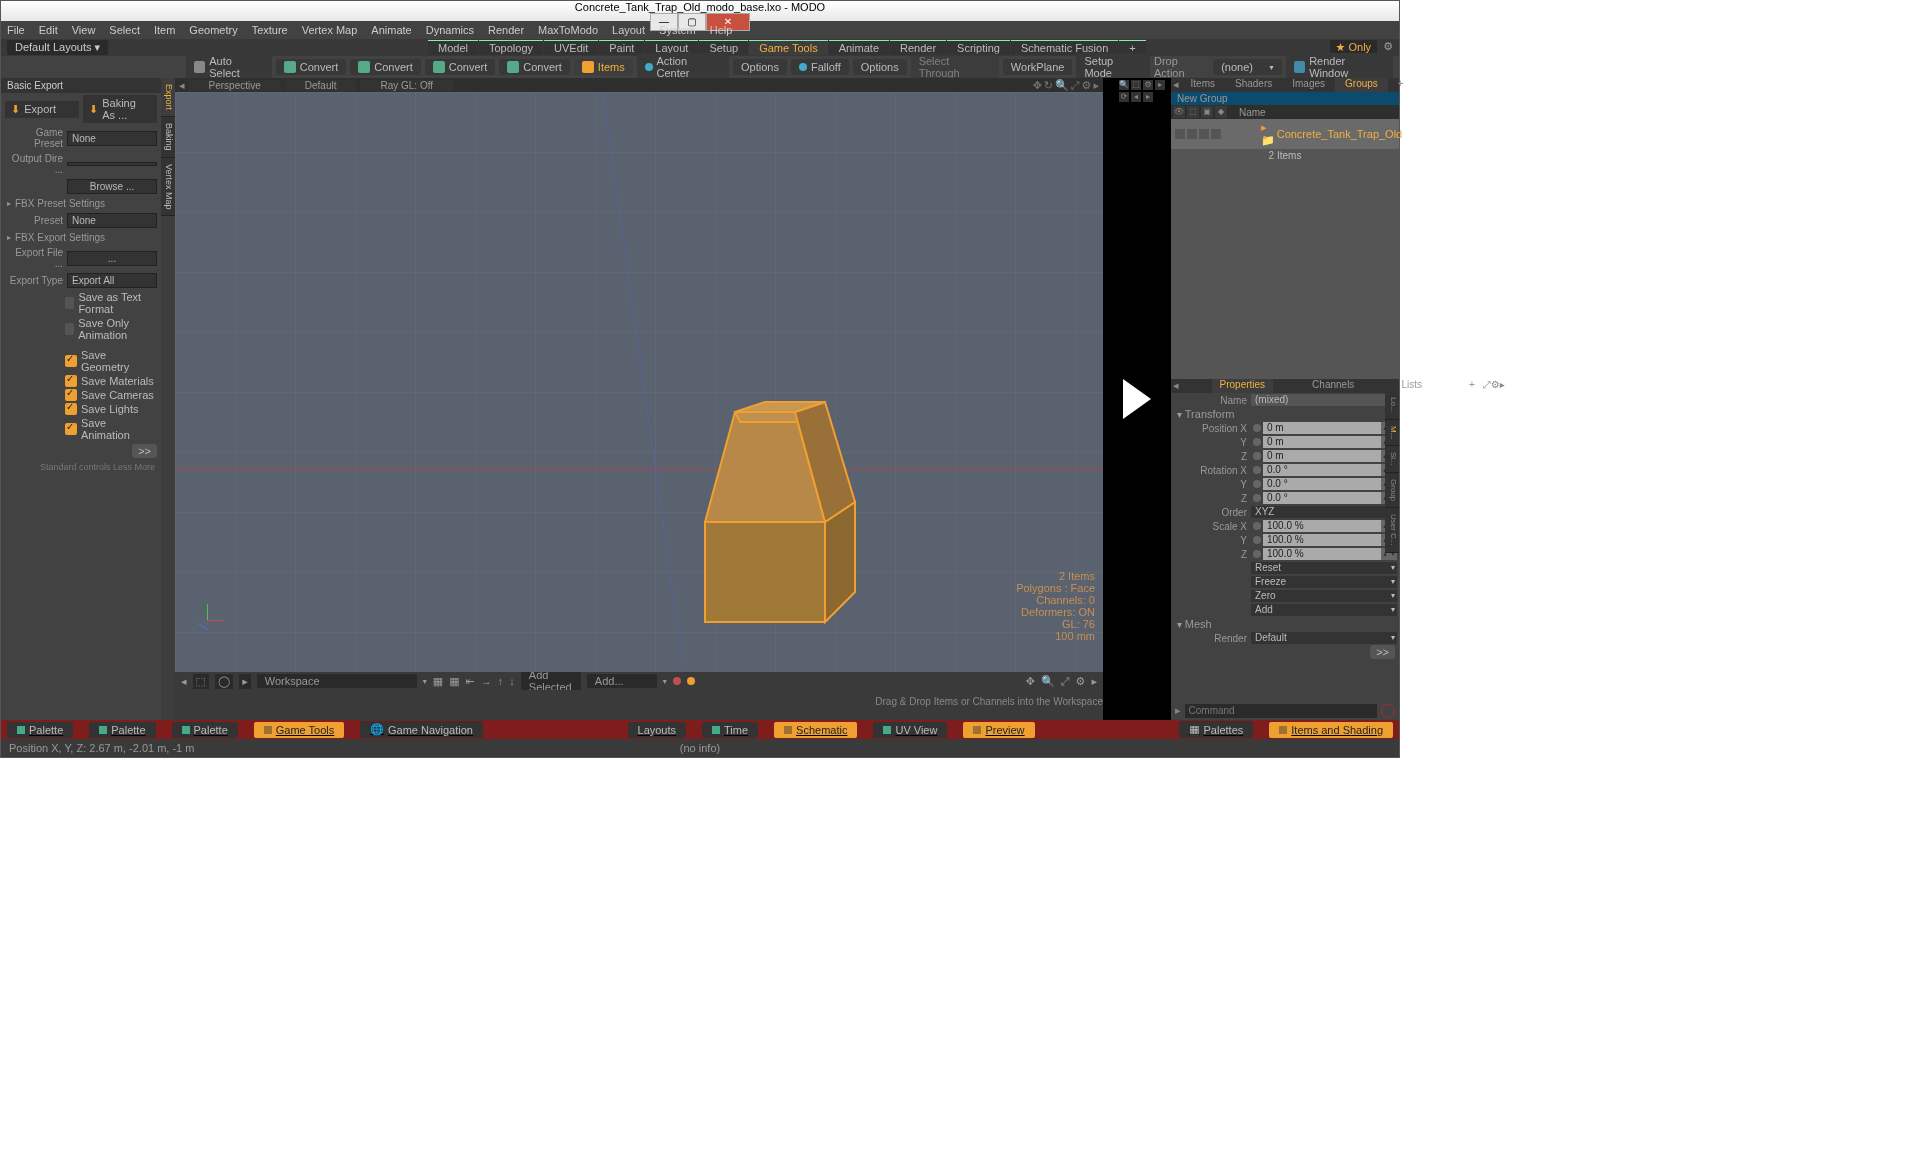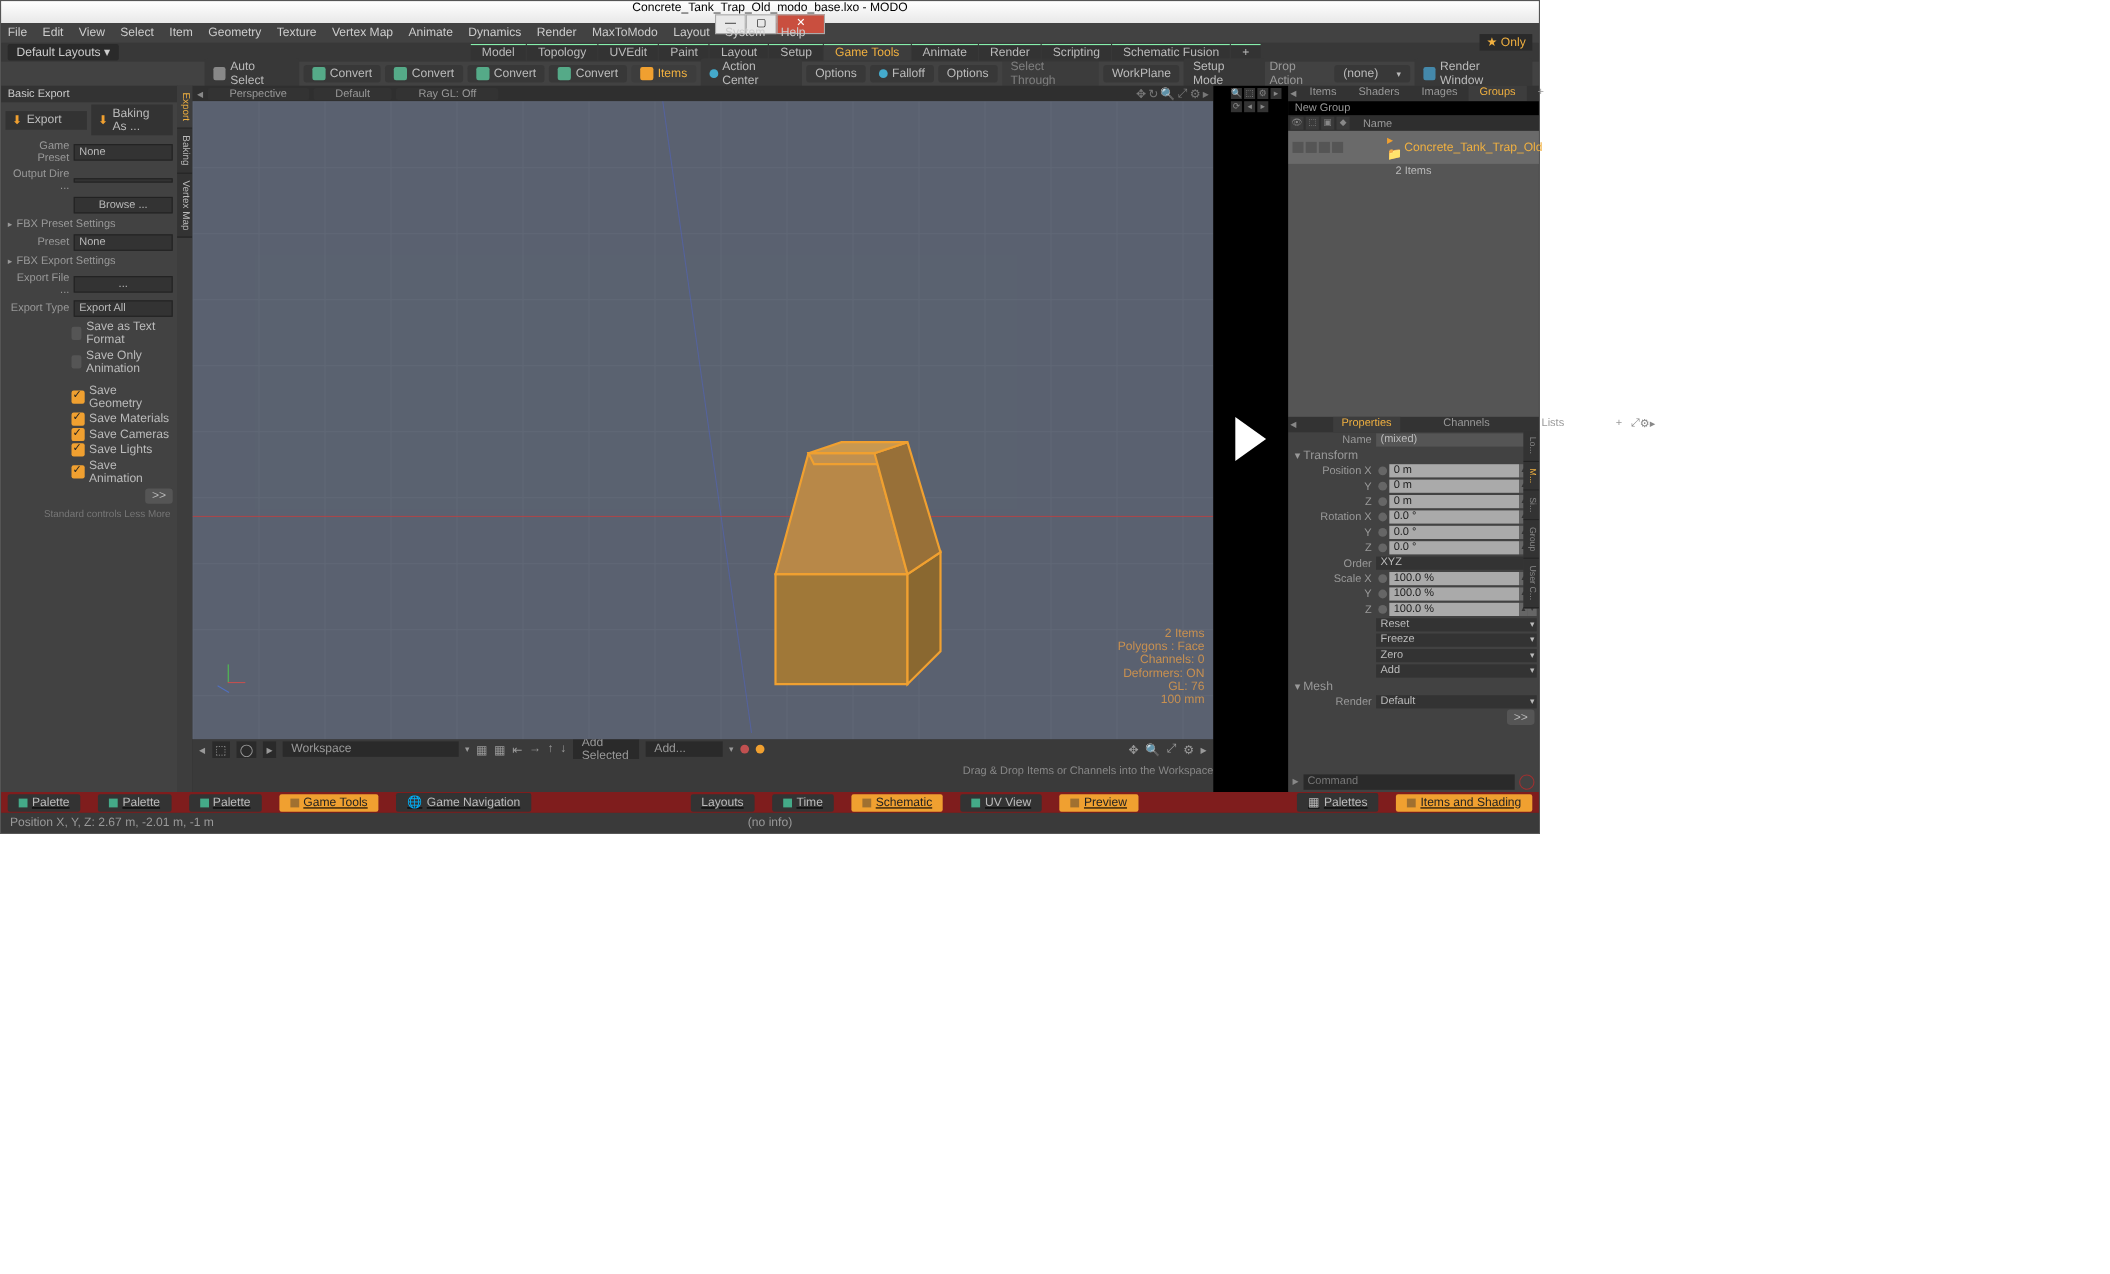--- a/index.html
+++ b/index.html
@@ -11,21 +11,21 @@
 .titlebar-btns { display: flex; gap: 0; }
 .titlebar-btn { width: 28px; height: 18px; background: #e8e8e8; border: 1px solid #aaa; text-align: center; line-height: 16px; font-size: 10px; }
 .titlebar-btn.close { background: #c94f3f; color: #fff; width: 44px; }
 .menubar { height: 18px; background: #424242; display: flex; align-items: center; padding: 0 6px; gap: 14px; color: #ccc; }
 .menubar span { cursor: default; }
 .layoutbar { height: 17px; background: #383838; display: flex; align-items: center; padding: 0 6px; color: #ccc; }
 .layoutbar .layouts-lbl { background: #2a2a2a; padding: 1px 8px; border-radius: 2px; }
 .tab-row { display: flex; gap: 1px; margin-left: 320px; }
 .tablike { background: #333; padding: 1px 10px; color: #bbb; border-top: 1px solid #86efac; }
 .tablike.active { background: #3d3d3d; color: #f0b040; }
-.layoutbar .right-icons { margin-left: auto; display: flex; gap: 6px; flex-direction: column; }
+.layoutbar .right-icons { margin-left: auto; display: flex; gap: 6px; }
 .star-only { background: #2a2a2a; padding: 1px 6px; color: #f0b040; }
 .toolbar { height: 22px; background: #424242; display: flex; align-items: center; padding: 0 6px; gap: 4px; color: #bbb; }
 .tool-btn { background: #383838; padding: 2px 8px; border-radius: 3px; display: flex; align-items: center; gap: 4px; justify-content: center; }
 .tool-btn.active { background: #3d3d3d; color: #f0b040; }
 .tool-icon { width: 12px; height: 12px; border-radius: 2px; }
 .main-area { display: flex; height: calc(100% - 114px); }
 .left-panel { width: 174px; background: #424242; display: flex; }
 .left-inner { flex: 1; }
 .left-tabs { width: 14px; background: #3d3d3d; display: flex; flex-direction: column; }
 .left-tab { writing-mode: vertical-rl; padding: 6px 1px; font-size: 9px; color: #bbb; background: #333; border-bottom: 1px solid #222; text-align: center; }
@@ -65,21 +65,21 @@
 .axis-gizmo .z { position: absolute; width: 12px; height: 1px; background: #5070c0; top: 18px; left: 2px; transform: rotate(30deg); }
 .preview-strip { width: 68px; background: #000; position: relative; display: flex; align-items: center; justify-content: center; }
 .play-icon { width: 0; height: 0; border-left: 28px solid #fff; border-top: 20px solid transparent; border-bottom: 20px solid transparent; }
 .preview-icons { position: absolute; top: 2px; right: 2px; display: flex; flex-wrap: wrap; gap: 2px; width: 50px; }
 .preview-icons span { width: 10px; height: 10px; background: #333; font-size: 8px; color: #888; text-align: center; }
 .right-panel { width: 228px; background: #424242; display: flex; flex-direction: column; }
 .rp-tabs { height: 14px; display: flex; background: #333; }
 .rp-tab { padding: 0 10px; color: #999; font-size: 10px; }
 .rp-tab.active { background: #3d3d3d; color: #f0b040; }
 .rp-tab.plus { margin-left: 0; }
-.rp-newgroup { background: #000000; padding: 1px 6px; color: #999; font-size: 10px; }
+.rp-newgroup { background: #0c4a6e; padding: 1px 6px; color: #999; font-size: 10px; }
 .rp-list-hdr { height: 14px; background: #2e2e2e; display: flex; align-items: center; }
 .rp-list-hdr .icons { display: flex; gap: 2px; padding: 0 2px; }
 .rp-list-hdr .icons span { width: 12px; height: 12px; background: #3a3a3a; font-size: 8px; color: #888; text-align: center; line-height: 12px; }
 .rp-list-hdr .name-col { margin-left: 10px; color: #999; font-size: 10px; }
 .rp-list { flex: 1; background: #555; min-height: 260px; }
 .rp-item { background: #6a6a6a; padding: 2px 4px; display: flex; align-items: center; color: #f0b040; font-size: 10px; }
 .rp-item .item-icons { display: flex; gap: 2px; margin-right: 40px; }
 .rp-item .item-icons span { width: 10px; height: 10px; background: #555; }
 .rp-subitem { text-align: center; color: #bbb; font-size: 10px; padding: 1px; }
 .rp-props-tabs { height: 14px; display: flex; background: #333; }

